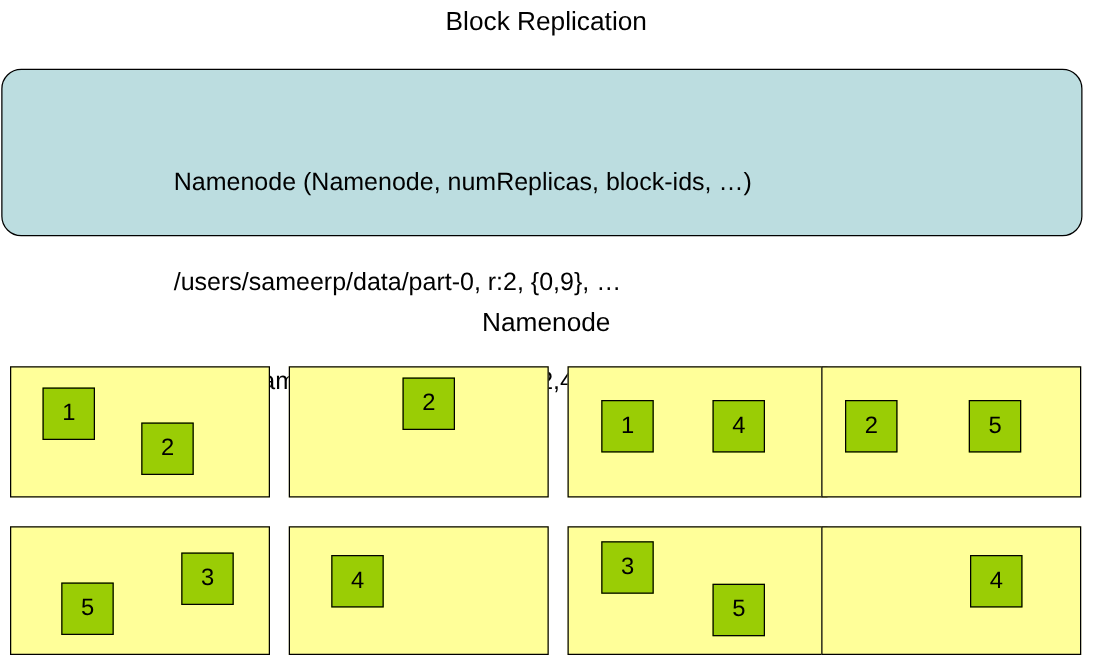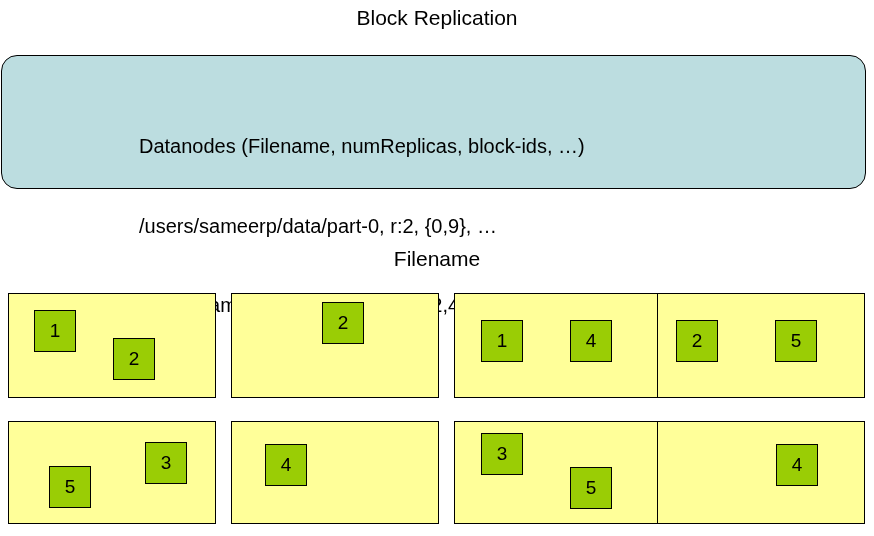--- a/index.html
+++ b/index.html
@@ -82,26 +82,26 @@
 <body>
 
 <div id="canvas">
 
   <div class="title" id="diagram-title">Block Replication</div>
 
   <div id="namenode-box">
   </div>
 
   <div id="namenode-text">
-    <div class="nn-line">Datanodes (Filename, numReplicas, block-ids, …)</div>
+    <div class="nn-line">Namenode (Namenode, numReplicas, block-ids, …)</div>
     <div class="nn-line">/users/sameerp/data/part-0, r:2, {0,9}, …</div>
     <div class="nn-line">/users/sameerp/data/part-1, r:3, {2,4,5}, …</div>
   </div>
 
-  <div class="title" id="datanodes-title">Filename</div>
+  <div class="title" id="datanodes-title">Namenode</div>
 
   <div id="datanodes-layer">
       <div class="datanode" style="left: 8px; top: 293px; width: 208px; height: 105px;">
         <div class="block" style="left: 25px; top: 16px; width: 42px; height: 42px;">1</div>
         <div class="block" style="left: 104px; top: 44px; width: 42px; height: 42px;">2</div>
       </div>
       <div class="datanode" style="left: 231px; top: 293px; width: 208px; height: 105px;">
         <div class="block" style="left: 90px; top: 8px; width: 42px; height: 42px;">2</div>
       </div>
       <div class="datanode" style="left: 454px; top: 293px; width: 208px; height: 105px;">

